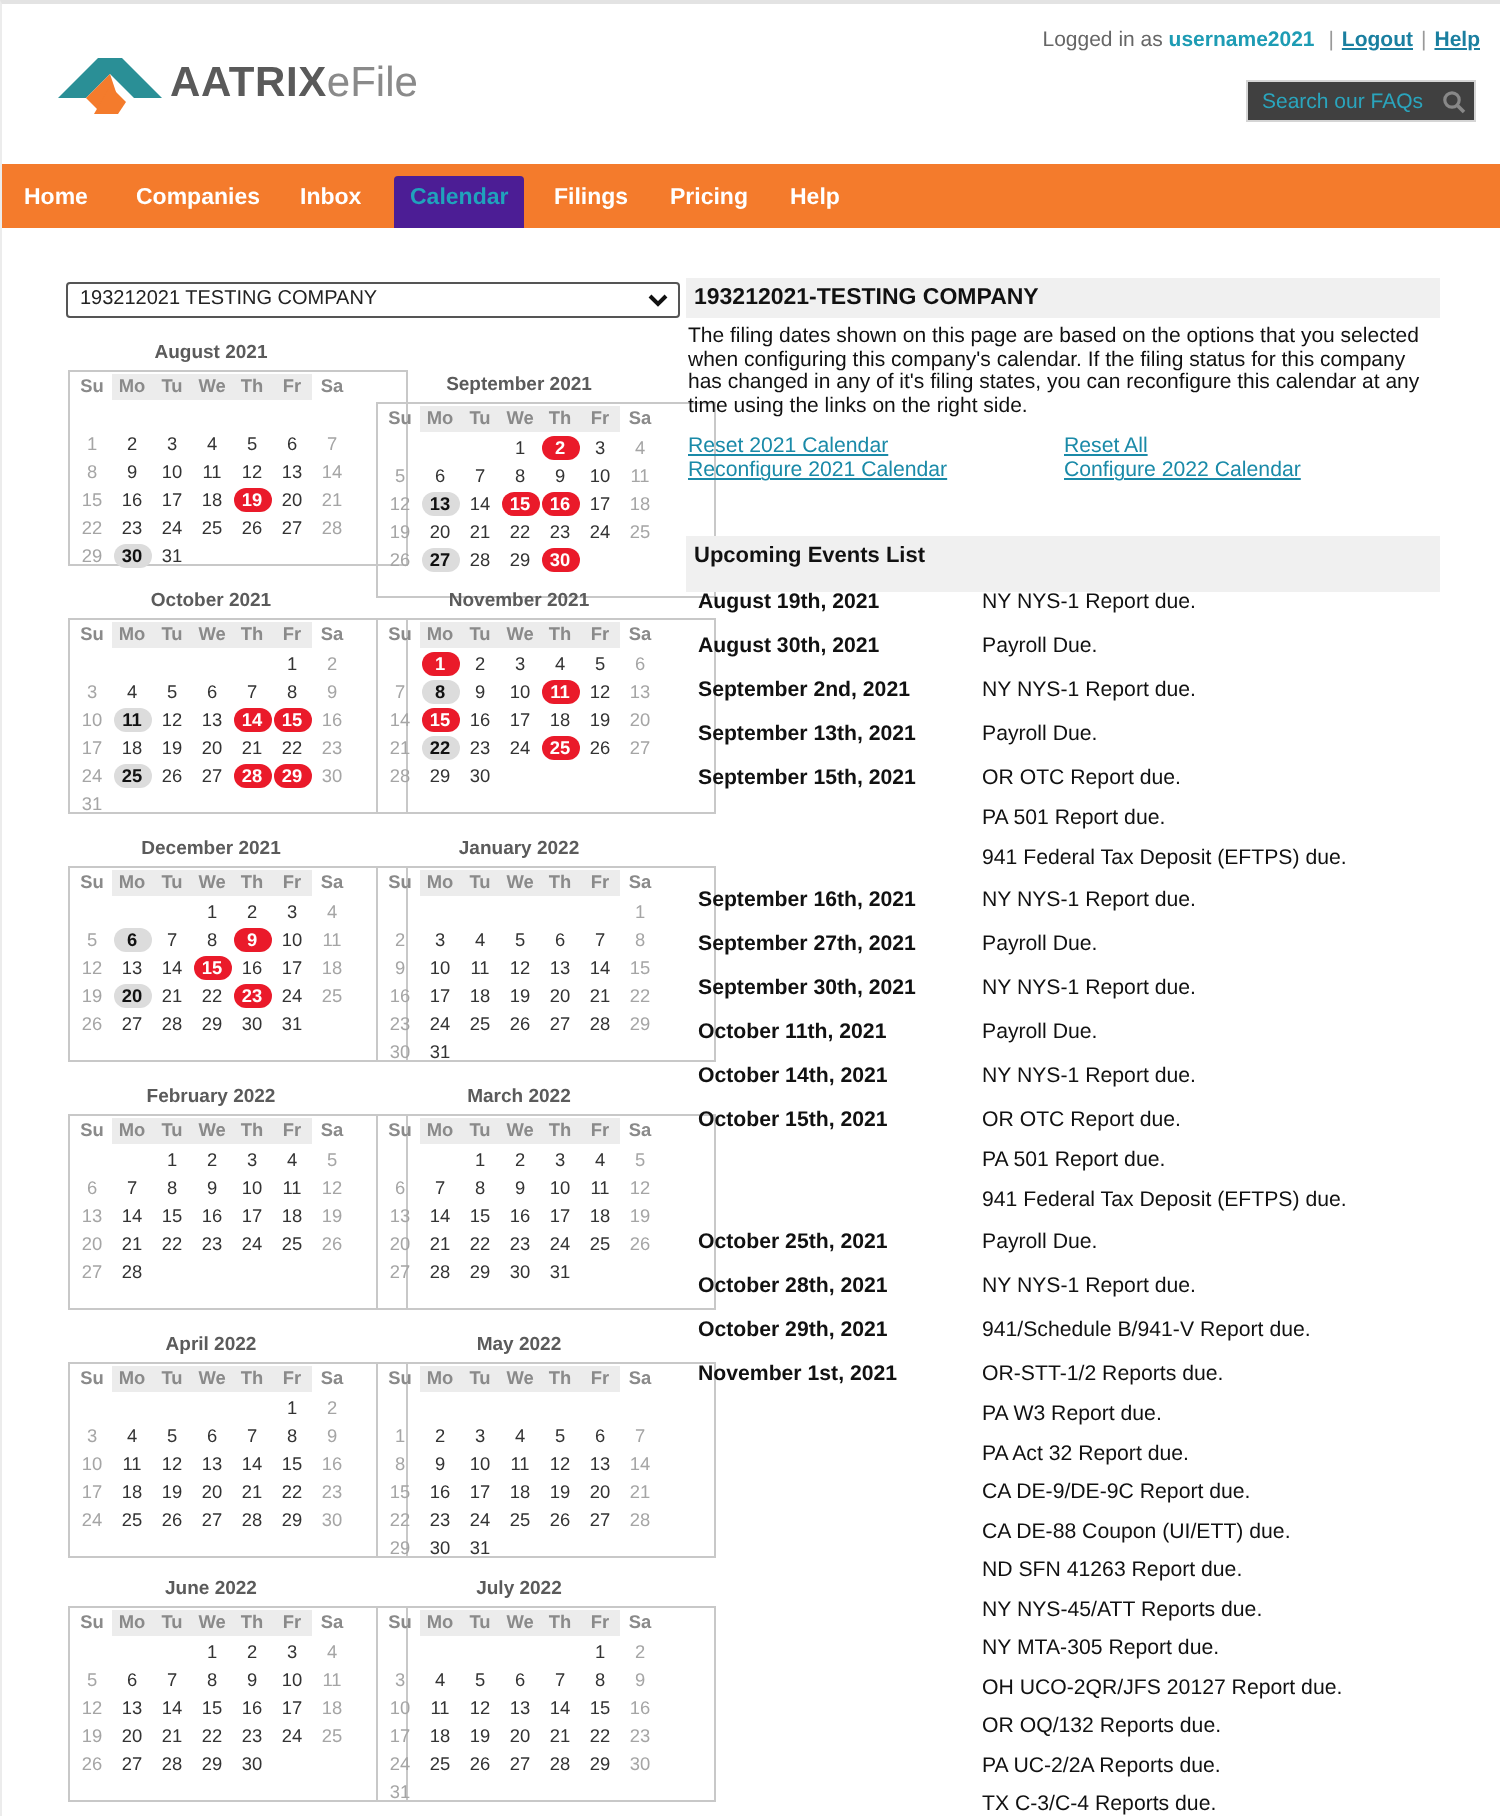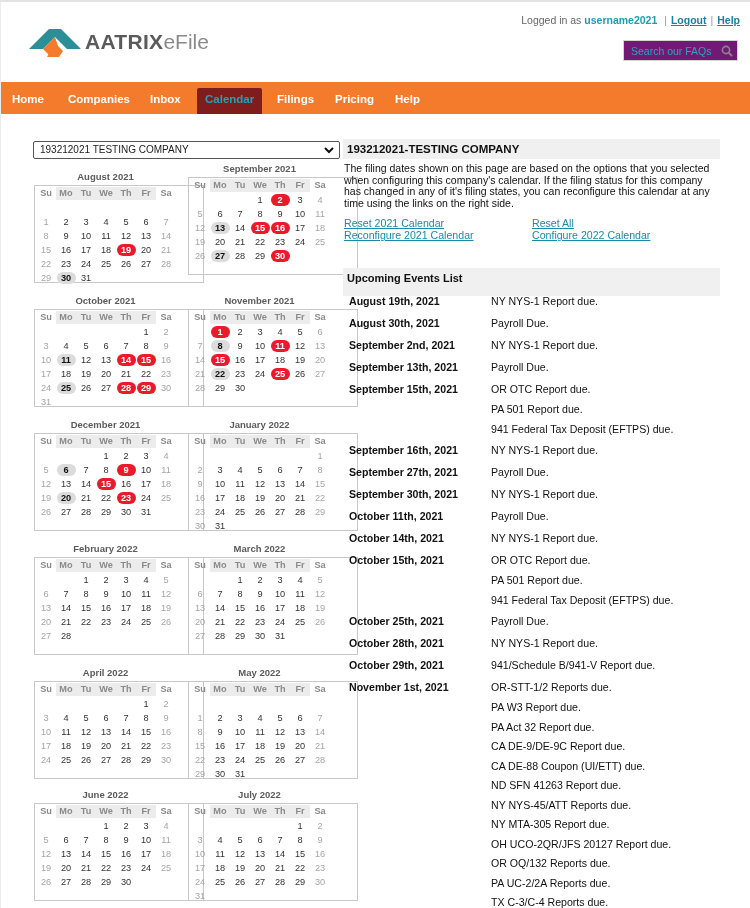--- a/index.html
+++ b/index.html
@@ -10,27 +10,27 @@
   .logo { position: absolute; left: 28px; top: 24px; height: 32px; display: flex; align-items: center; }
   .logo svg { display: block; }
   .logo-text { font-family: "Liberation Sans", sans-serif; font-size: 21px; font-weight: bold; color: #5a5a5a; margin-left: 4px; letter-spacing: 0.3px; }
   .logo-text .efile { font-weight: normal; color: #8a8a8a; letter-spacing: 0; }
 
   .account { position: absolute; right: 11px; top: 12px; font-size: 10.5px; color: #666; white-space: nowrap; }
   .account .user { color: #1e9cb4; font-weight: bold; }
   .account a { color: #1a7fa0; font-weight: bold; text-decoration: underline; }
   .account .sep { color: #999; margin: 0 4px; }
 
-  .faq-search { position: absolute; left: 622px; top: 38px; width: 115px; height: 21px; background: #701a75; border: 1px solid #d5d5d5; display: flex; align-items: center; padding-left: 7px; }
+  .faq-search { position: absolute; left: 622px; top: 38px; width: 115px; height: 21px; background: #404040; border: 1px solid #d5d5d5; display: flex; align-items: center; padding-left: 7px; }
   .faq-search .ph { font-size: 10.5px; color: #2aa5bd; flex: 1; }
   .faq-search .mag { width: 20px; height: 19px; display: flex; align-items: center; justify-content: center; }
 
   .nav { position: absolute; left: 0; top: 80px; width: 750px; height: 32px; background: #f47b2c; }
   .nav-item { position: absolute; top: 0; height: 32px; line-height: 34px; font-size: 11.5px; font-weight: bold; color: #fff; white-space: nowrap; }
-  .nav-item.active { background: #7f1d1d; color: #20a2bc; top: 6px; height: 26px; line-height: 22px; padding: 0 8px; border-radius: 2px 2px 0 0; }
+  .nav-item.active { background: #4c1d95; color: #20a2bc; top: 6px; height: 26px; line-height: 22px; padding: 0 8px; border-radius: 2px 2px 0 0; }
 
   .company-select { position: absolute; left: 32px; top: 139px; width: 307px; height: 18px; border: 1px solid #555; border-radius: 2px; background: #fff; font-size: 10px; color: #222; line-height: 16px; padding-left: 6px; }
   .company-select .chev { position: absolute; right: 4px; top: 0; width: 12px; height: 16px; display: flex; align-items: center; justify-content: center; }
 
   .cal { position: absolute; width: 143px; }
   .cal-title { text-align: center; font-size: 9.5px; font-weight: bold; color: #5b5b5b; height: 15px; line-height: 13px; }
   .cal-box { border: 1px solid #c8c8c8; width: 170px; height: 98px; padding: 1px 1px 0 1px; }
   .cal-grid { display: grid; grid-template-columns: repeat(7, 20px); grid-auto-rows: 14px; }
   .cal-head { font-size: 9.2px; font-weight: bold; color: #8a8a8a; text-align: center; line-height: 13px; height: 13px; }
   .cal-head.wk { background: #ececec; }
@@ -148,21 +148,21 @@
           <div class="cal-day"><span>25</span></div>
           <div class="cal-day"><span>26</span></div>
           <div class="cal-day"><span>27</span></div>
           <div class="cal-day we"><span>28</span></div>
           <div class="cal-day we"><span>29</span></div>
           <div class="cal-day pay"><span>30</span></div>
           <div class="cal-day"><span>31</span></div>
         </div>
       </div>
     </div>
-    <div class="cal" style="left: 187px; top: 160px;">
+    <div class="cal" style="left: 187px; top: 184px;">
       <div class="cal-title">September 2021</div>
       <div class="cal-box">
         <div class="cal-grid">
           <div class="cal-head">Su</div>
           <div class="cal-head wk">Mo</div>
           <div class="cal-head wk">Tu</div>
           <div class="cal-head wk">We</div>
           <div class="cal-head wk">Th</div>
           <div class="cal-head wk">Fr</div>
           <div class="cal-head">Sa</div>

